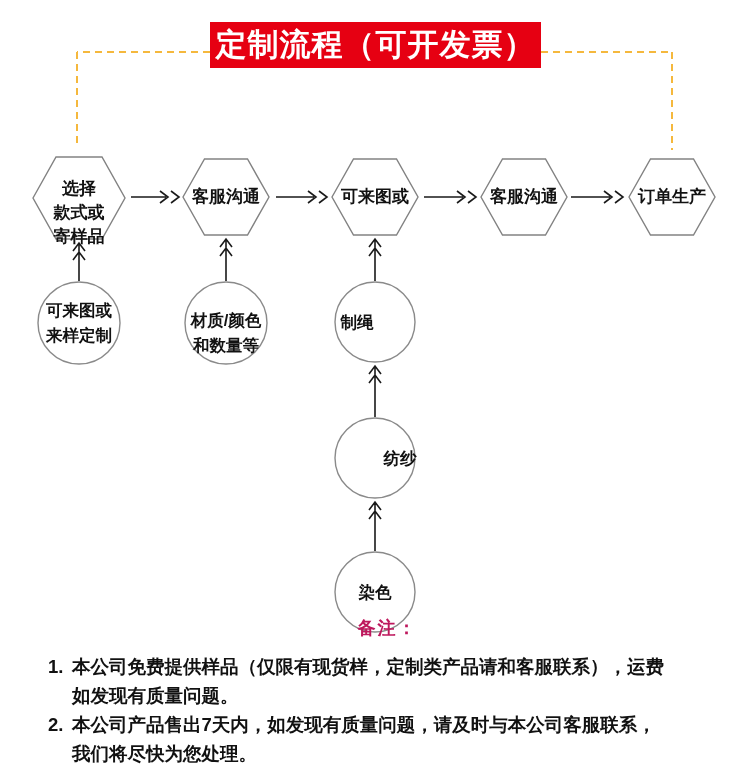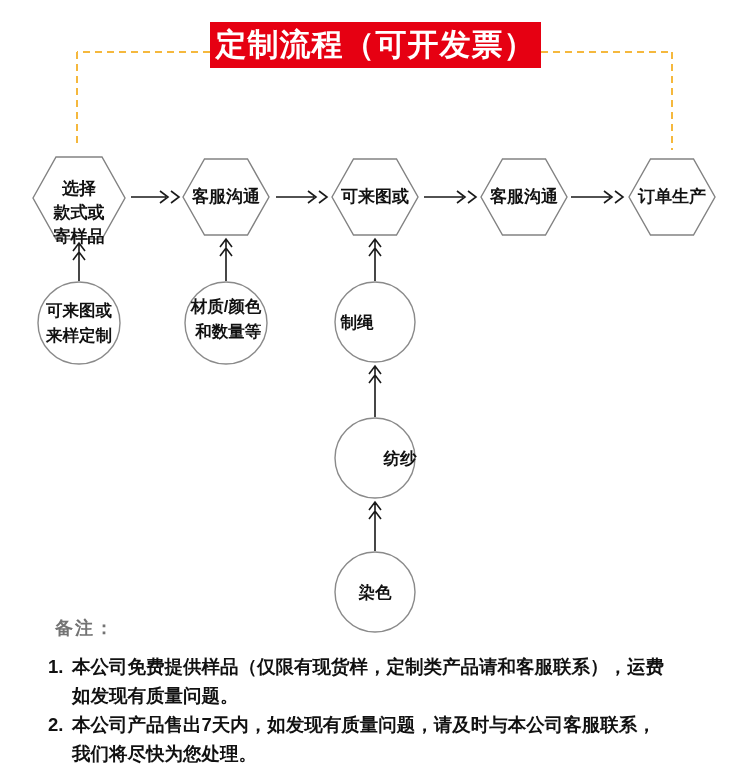--- a/index.html
+++ b/index.html
@@ -88,28 +88,28 @@
   <div class="lbl hex-lbl" style="left:79px;top:213px;">选择
 款式或
 寄样品</div>
   <div class="lbl hex-lbl" style="left:226px;top:197px;">客服沟通</div>
   <div class="lbl hex-lbl" style="left:375px;top:197px;">可来图或</div>
   <div class="lbl hex-lbl" style="left:524px;top:197px;">客服沟通</div>
   <div class="lbl hex-lbl" style="left:672px;top:197px;">订单生产</div>
 
   <div class="lbl circ-lbl" style="left:79px;top:323px;">可来图或
 来样定制</div>
-  <div class="lbl circ-lbl" style="left:226px;top:319px;text-align:right;">材质/颜色
+  <div class="lbl circ-lbl" style="left:226px;top:333px;">材质/颜色
 和数量等</div>
   <div class="lbl circ-lbl" style="left:357px;top:322px;">制绳</div>
   <div class="lbl circ-lbl" style="left:375px;top:458px;margin-left:25px;">纺纱</div>
   <div class="lbl circ-lbl" style="left:375px;top:592px;">染色</div>
 
   <div class="notes">
-    <div class="notes-heading" style="color:#737373;">备注：</div>
+    <div class="notes-heading" style="color:#be185d;text-align:center;">备注：</div>
     <div class="note-item">
       <span class="note-num">1.</span>
       <span class="note-text">本公司免费提供样品（仅限有现货样，定制类产品请和客服联系），运费
 如发现有质量问题。</span>
     </div>
     <div class="note-item">
       <span class="note-num">2.</span>
       <span class="note-text">本公司产品售出7天内，如发现有质量问题，请及时与本公司客服联系，
 我们将尽快为您处理。</span>
     </div>

